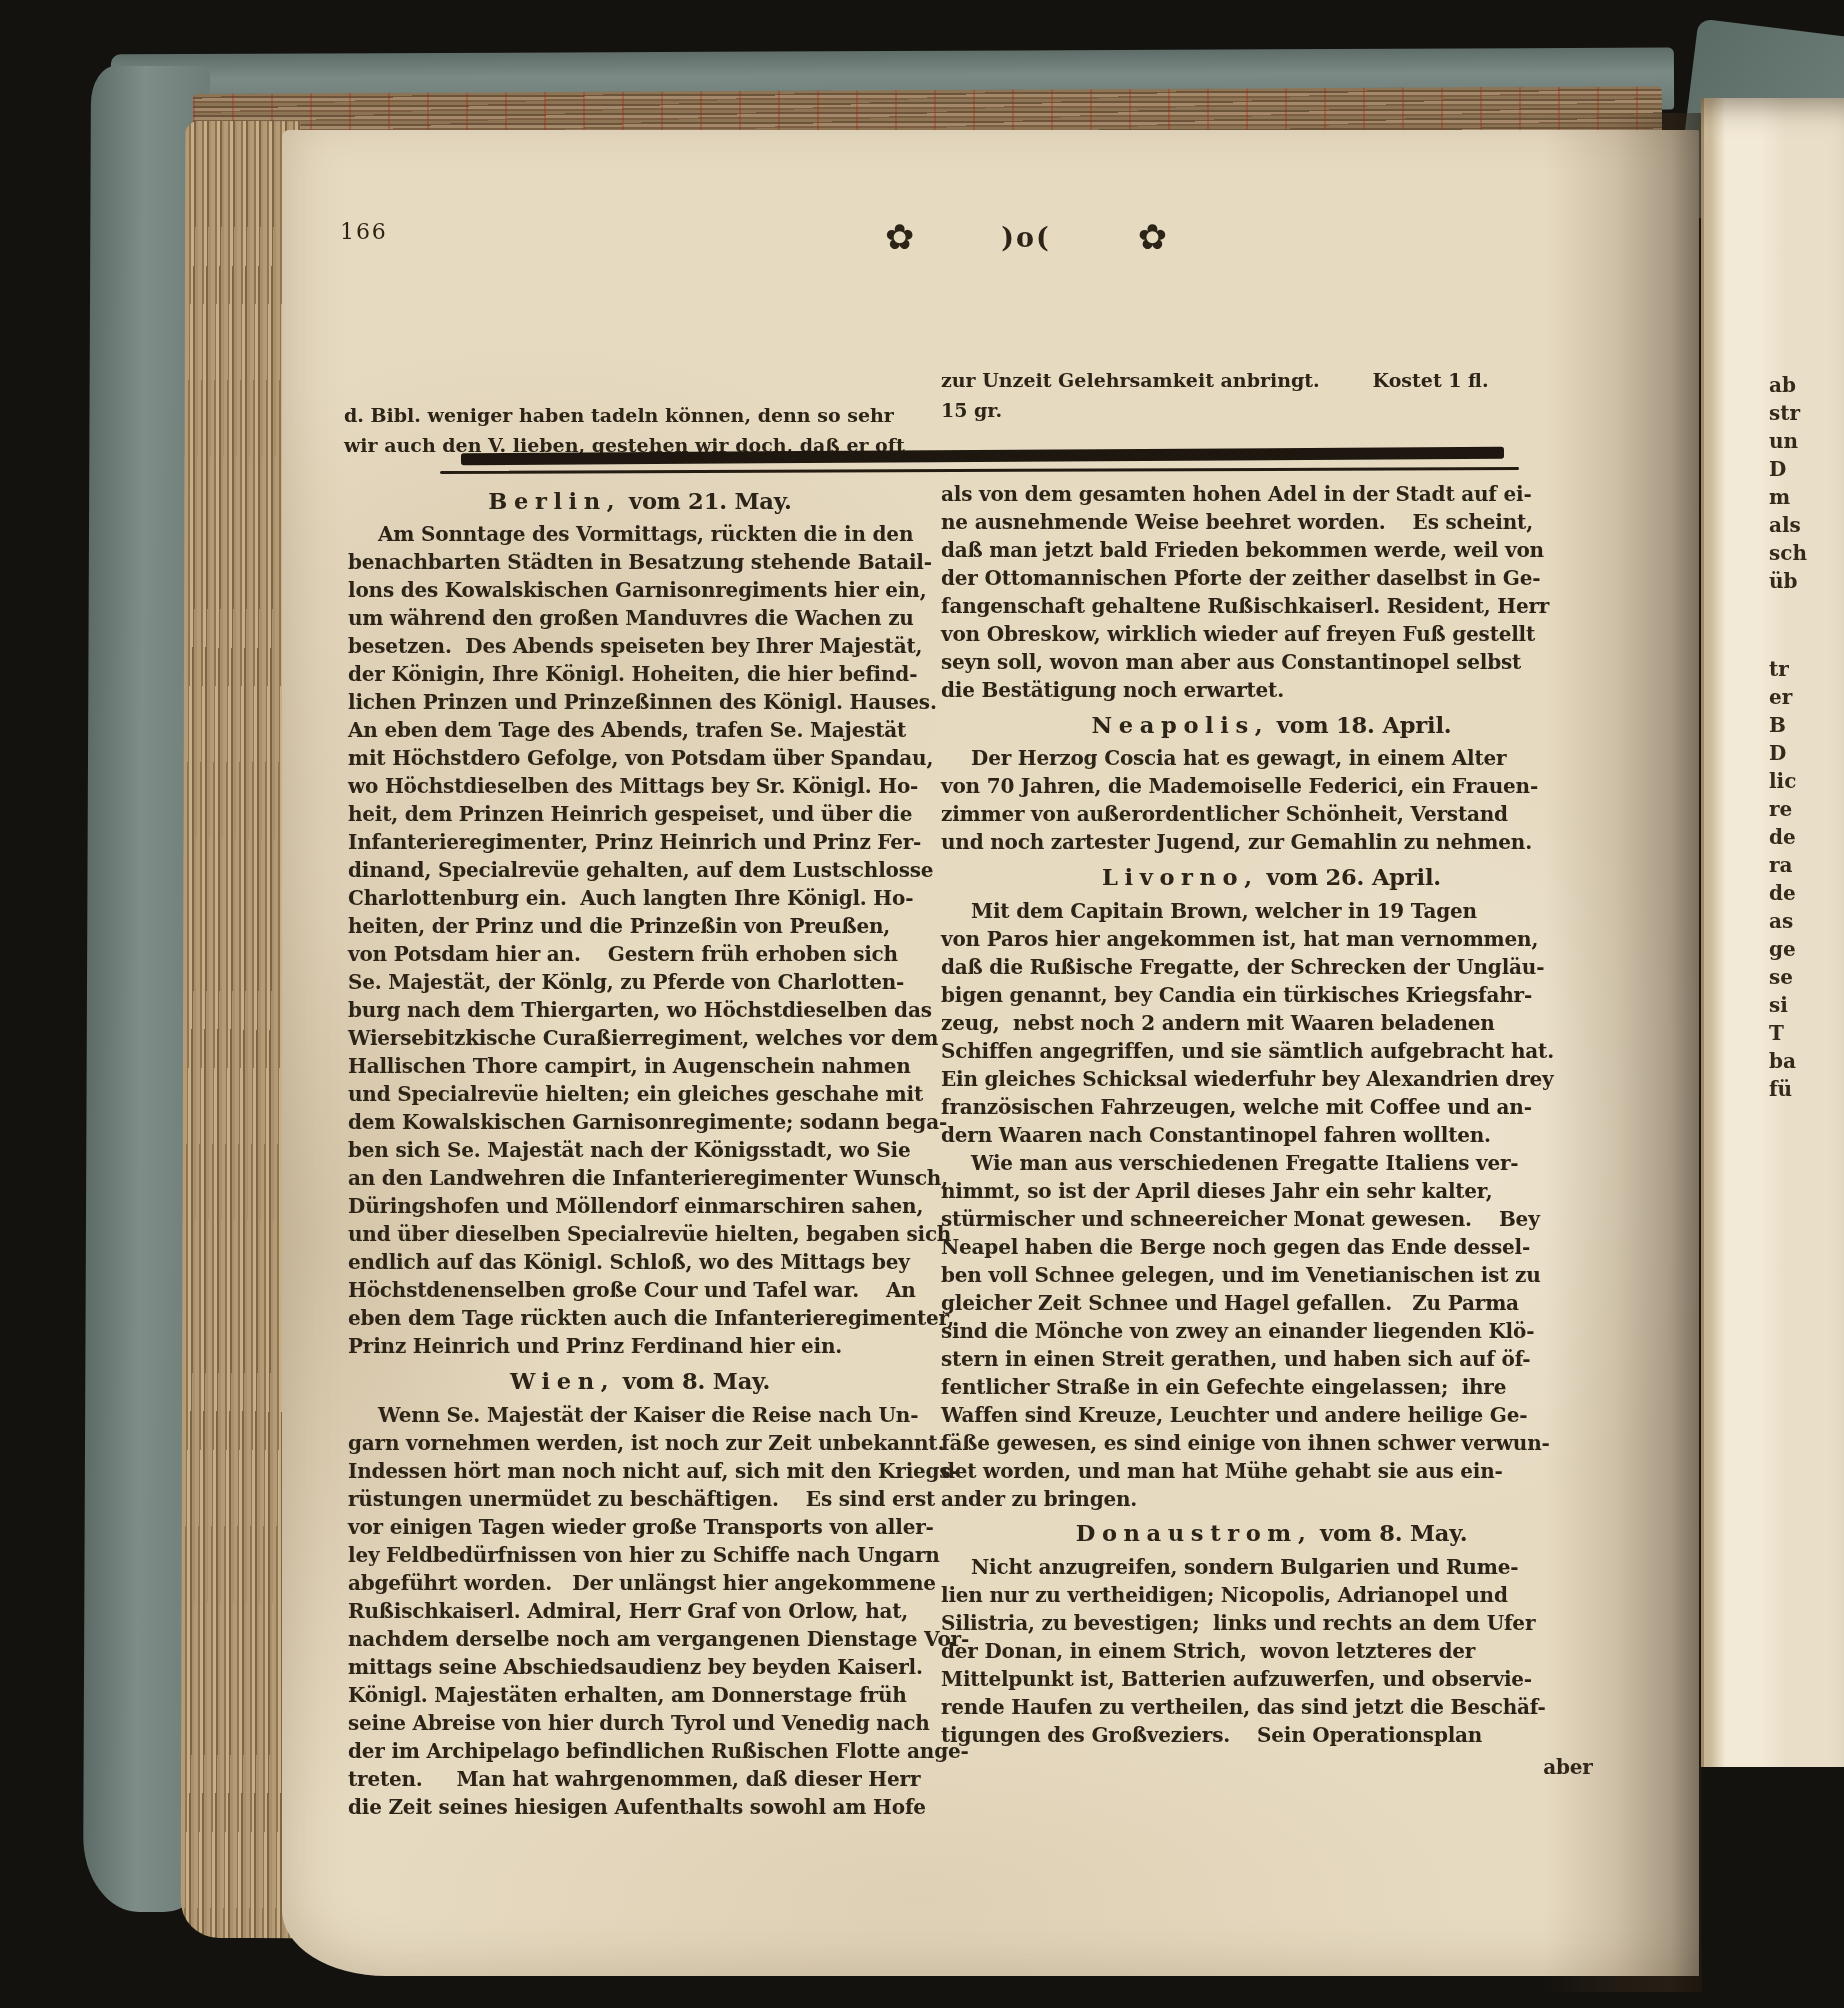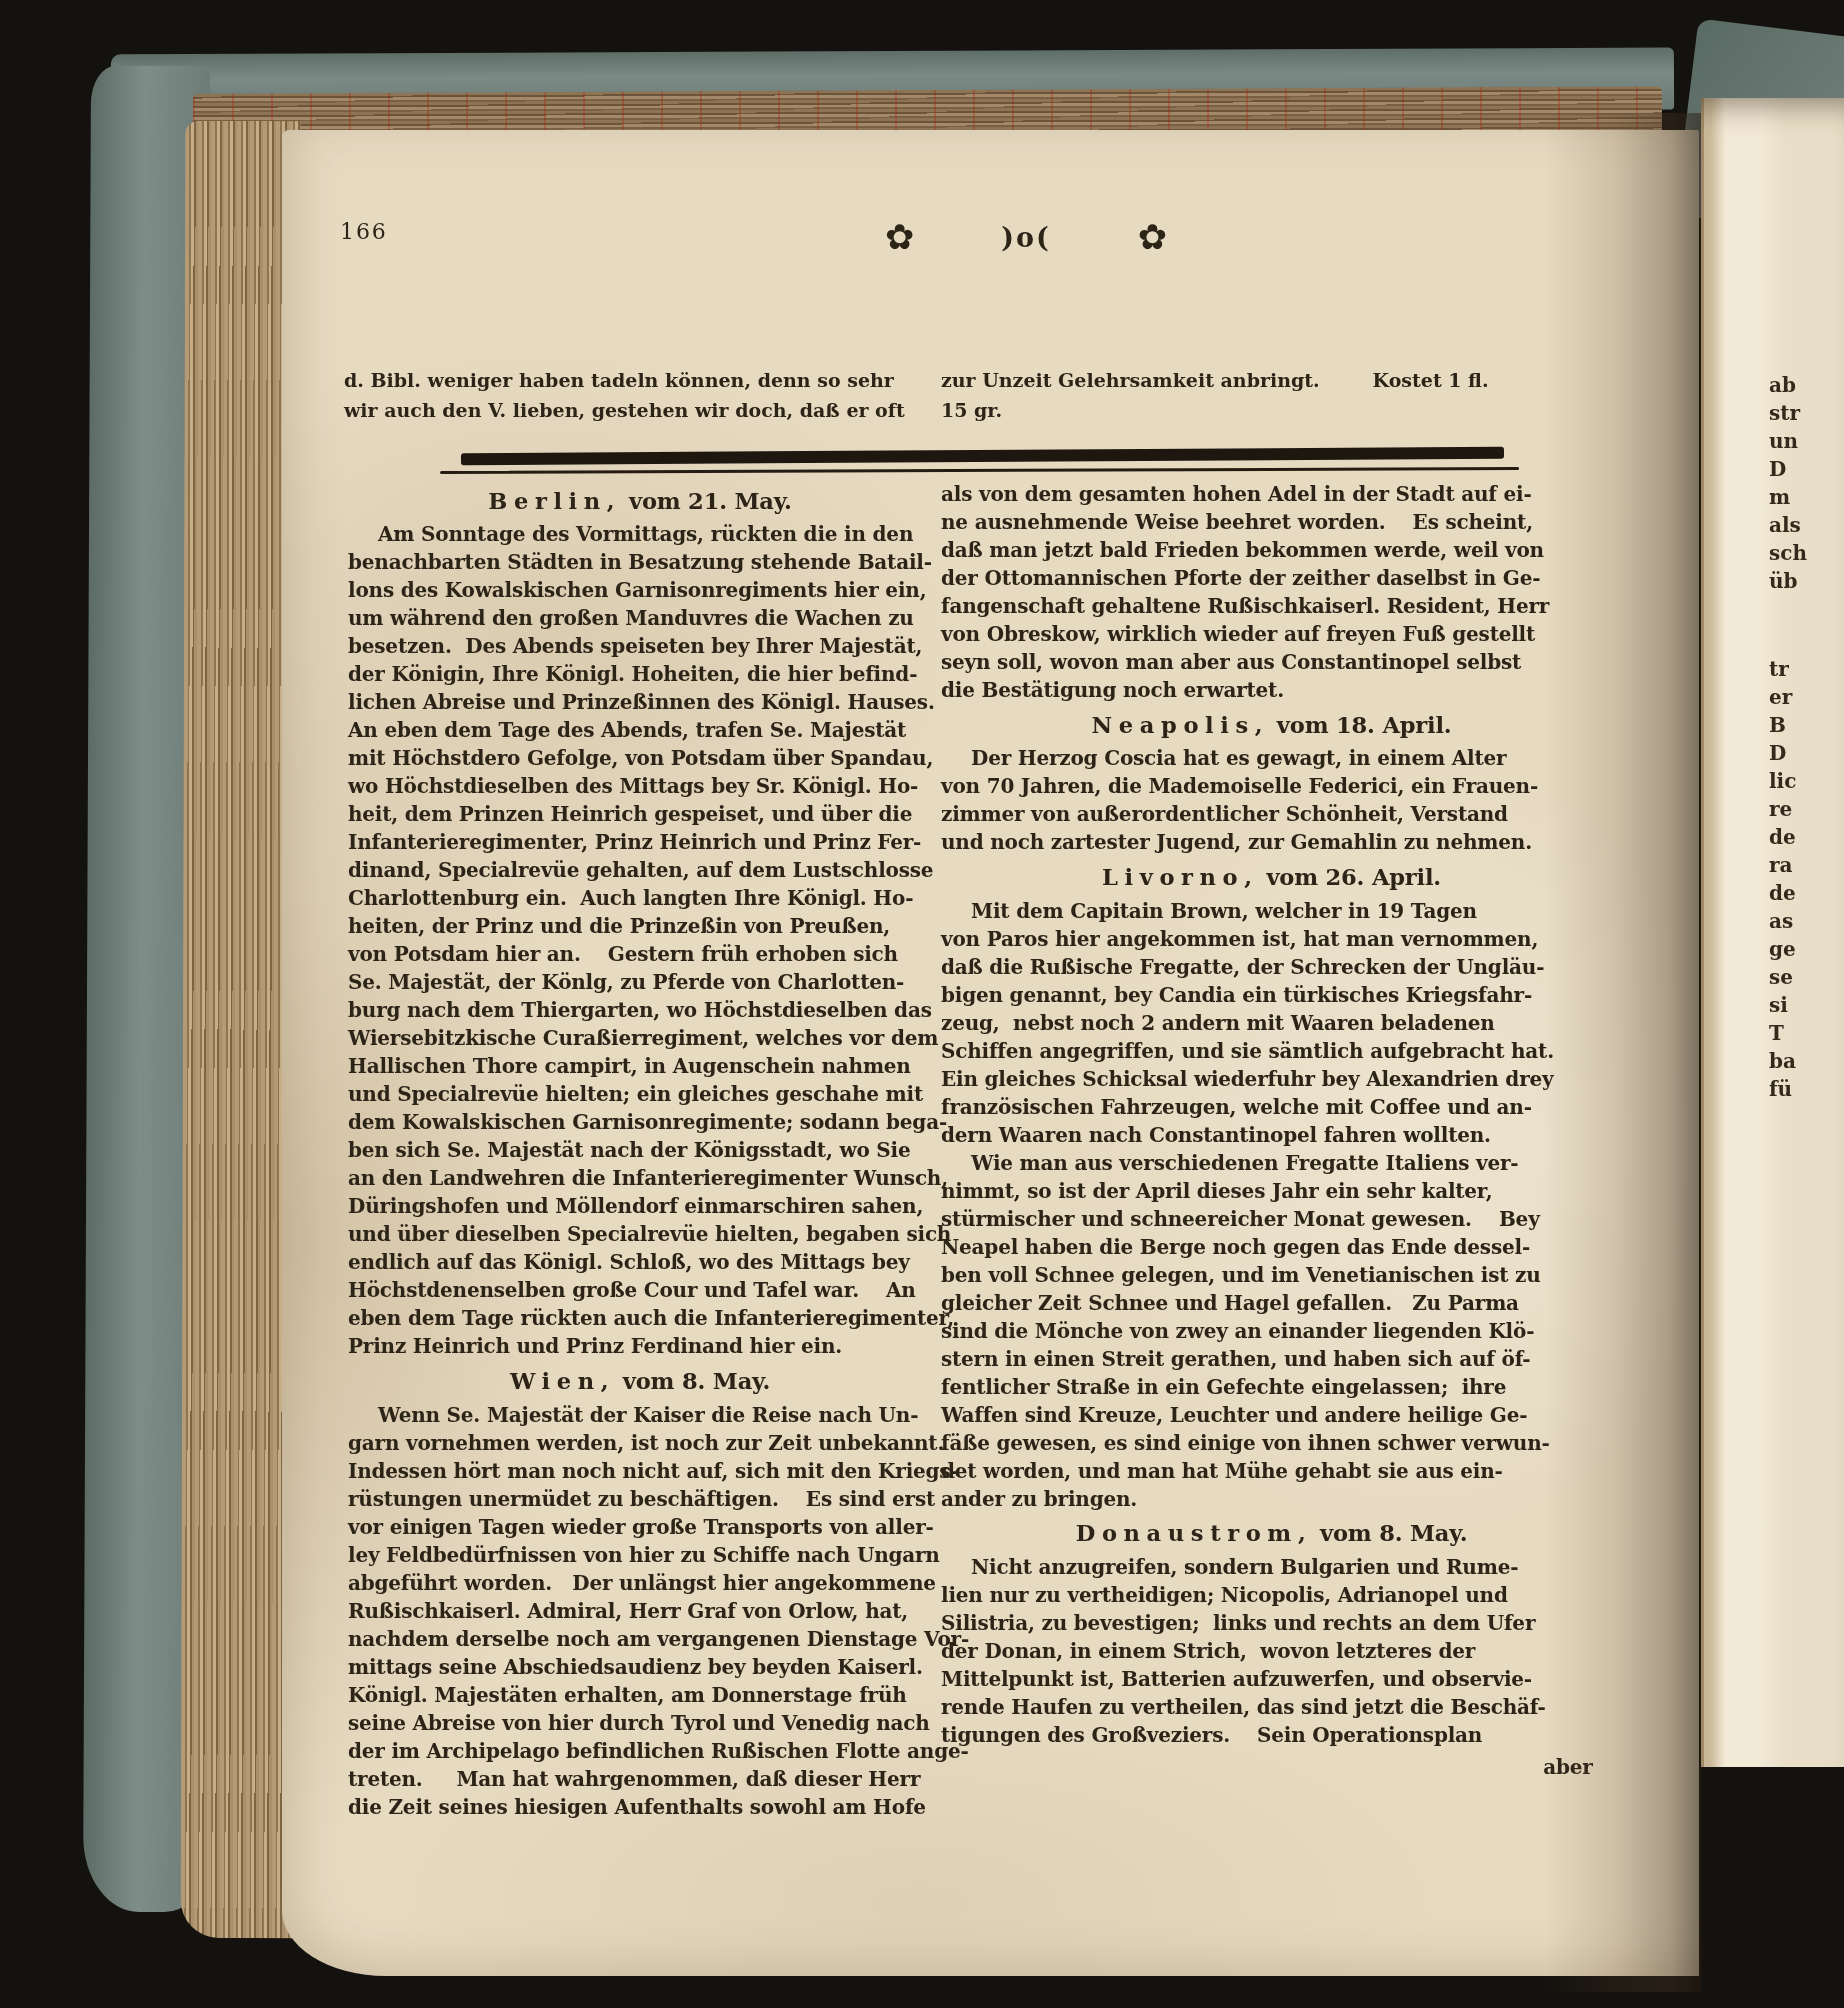--- a/index.html
+++ b/index.html
@@ -66,21 +66,21 @@
   .page-number{
     position:absolute;left:58px;top:89px;font-size:22px;letter-spacing:1.9px;
   }
   .orn-row{
     position:absolute;left:603px;top:85px;width:282px;height:45px;
     display:flex;justify-content:space-between;align-items:center;
   }
   .florette{font-family:"DejaVu Sans",sans-serif;font-size:35px;line-height:1;}
   .orn-center{font-size:27px;font-weight:bold;letter-spacing:1.9px;}
   .note-block{position:absolute;top:235px;font-size:19px;line-height:30px;font-weight:bold;}
-  .note-left{left:62px;width:593px;}
+  .note-left{left:62px;width:593px;margin-top:35px;}
   .note-right{left:659px;width:659px;}
   .note-line{white-space:pre;}
   .rule-thick{
     position:absolute;left:179px;top:320px;width:1043px;height:12.2px;
     background:#1d1710;border-radius:2.8px;transform:rotate(-0.35deg);
   }
   .rule-thin{
     position:absolute;left:158px;top:339px;width:1079px;height:2.8px;
     background:#241c12;transform:rotate(-0.2deg);border-radius:1.9px;
   }
@@ -128,21 +128,21 @@
 
   <div class="col col-left">
       <div class="heading"><span class="spaced">Berlin,</span><span> vom 21. May.</span></div>
       <div class="para">
         <div class="line indent">Am Sonntage des Vormittags, rückten die in den</div>
         <div class="line">benachbarten Städten in Besatzung stehende Batail-</div>
         <div class="line">lons des Kowalskischen Garnisonregiments hier ein,</div>
         <div class="line">um während den großen Manduvres die Wachen zu</div>
         <div class="line">besetzen.  Des Abends speiseten bey Ihrer Majestät,</div>
         <div class="line">der Königin, Ihre Königl. Hoheiten, die hier befind-</div>
-        <div class="line">lichen Abreise und Prinzeßinnen des Königl. Hauses.</div>
+        <div class="line">lichen Prinzen und Prinzeßinnen des Königl. Hauses.</div>
         <div class="line">An eben dem Tage des Abends, trafen Se. Majestät</div>
         <div class="line">mit Höchstdero Gefolge, von Potsdam über Spandau,</div>
         <div class="line">wo Höchstdieselben des Mittags bey Sr. Königl. Ho-</div>
         <div class="line">heit, dem Prinzen Heinrich gespeiset, und über die</div>
         <div class="line">Infanterieregimenter, Prinz Heinrich und Prinz Fer-</div>
         <div class="line">dinand, Specialrevüe gehalten, auf dem Lustschlosse</div>
         <div class="line">Charlottenburg ein.  Auch langten Ihre Königl. Ho-</div>
         <div class="line">heiten, der Prinz und die Prinzeßin von Preußen,</div>
         <div class="line">von Potsdam hier an.    Gestern früh erhoben sich</div>
         <div class="line">Se. Majestät, der Könlg, zu Pferde von Charlotten-</div>

